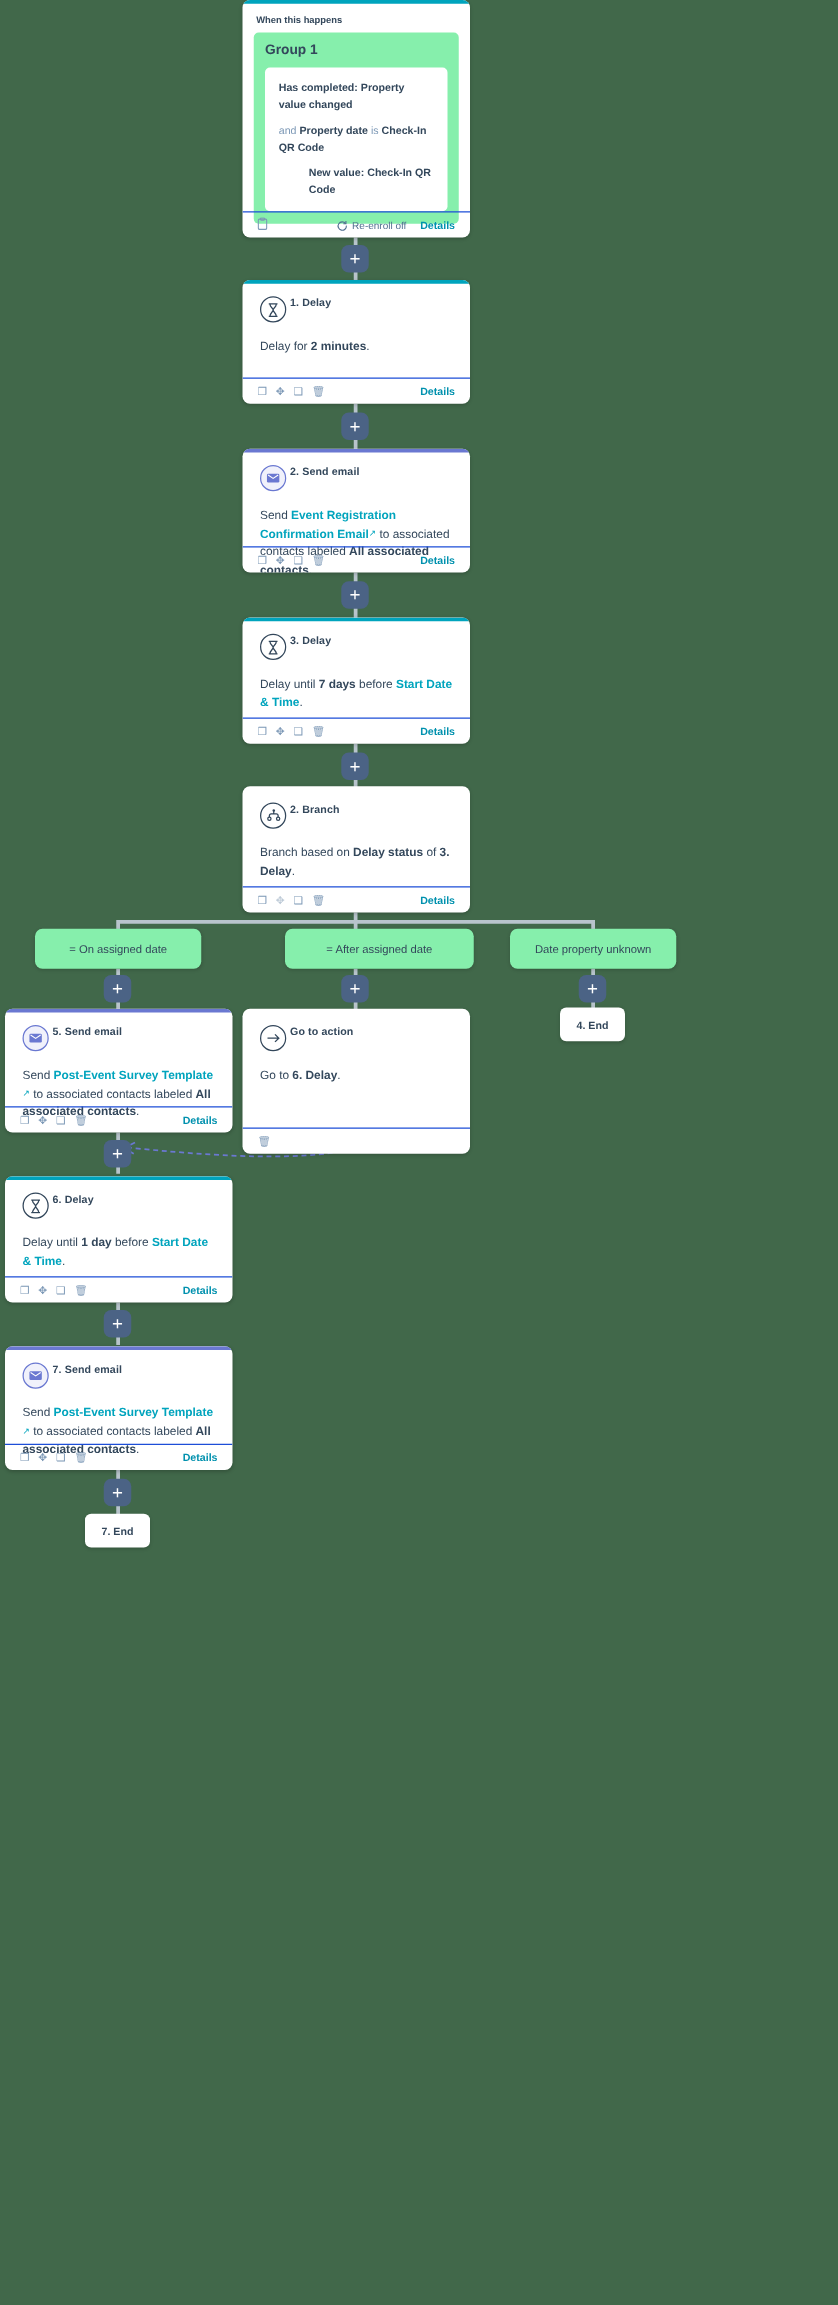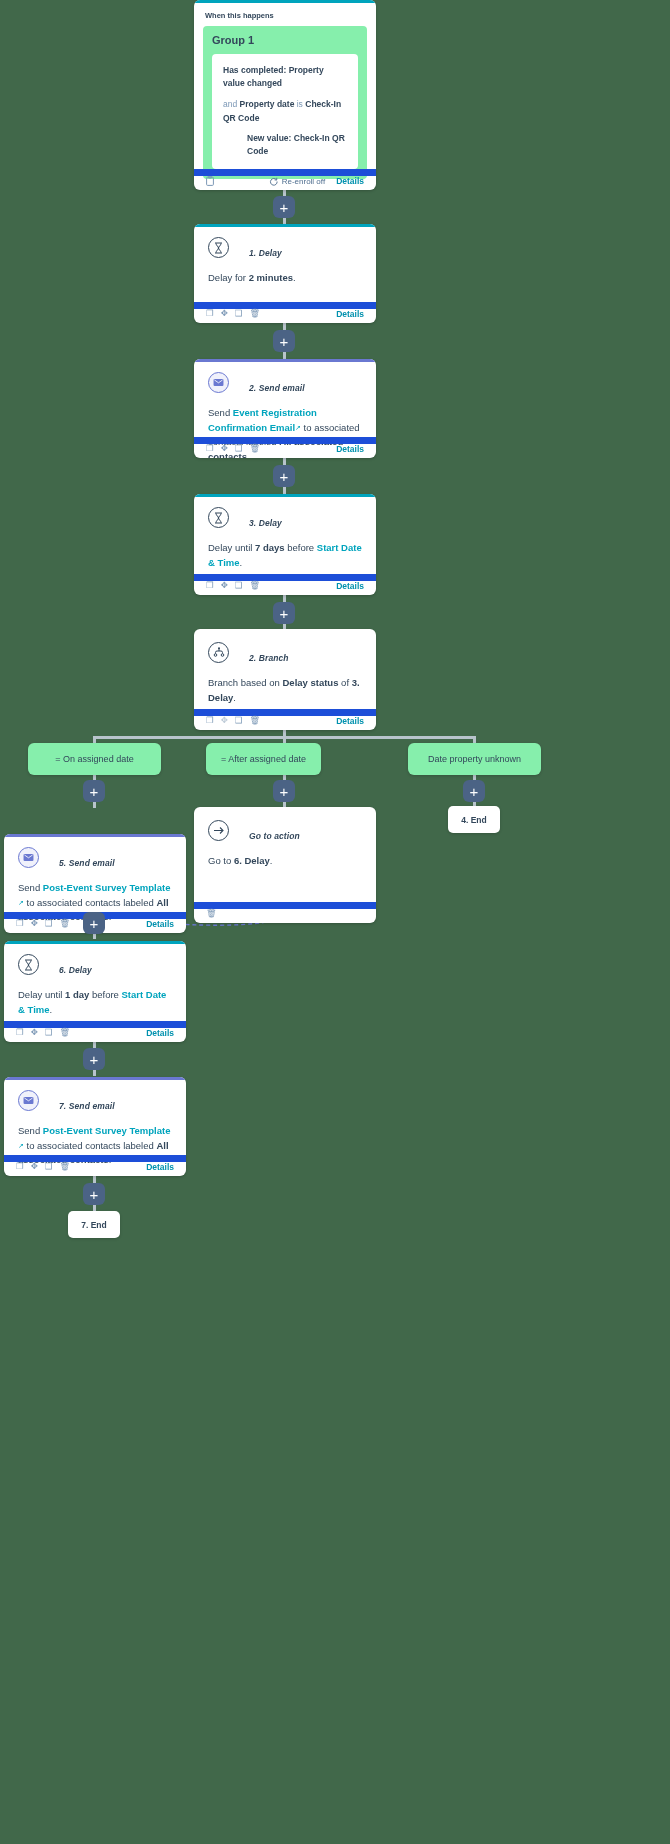--- a/index.html
+++ b/index.html
@@ -45,39 +45,39 @@
     position:absolute; top:0; left:0; right:0; height:3px;
     background:#00a4bd;
   }
   .card.topline-purple::before{
     content:"";
     position:absolute; top:0; left:0; right:0; height:3px;
     background:#6a78d1;
   }
   .card-body { padding:13px 14px 10px 14px; }
 
-  .card-head { display:flex; align-items:flex-end; gap:20px; margin-bottom:13px;font-style:italic; }
+  .card-head { display:flex; align-items:flex-start; gap:3px; margin-bottom:13px; }
   .ic {
     width:21px; height:21px; border-radius:50%;
     border:1.4px solid #33475b;
     display:flex; align-items:center; justify-content:center;
     flex:0 0 auto;
   }
   .ic.mail { border-color:#6a78d1; background:#f0f1fb; }
   .ic svg { display:block; }
   .card-title { font-size:8.5px; font-weight:bold; letter-spacing:.1px; color:#33475b; }
 
   .card-text { font-size:9.5px; line-height:1.55; color:#33475b; }
   .lk { color:#00a4bd; font-weight:bold; }
   .ext { display:inline-block; font-size:7px; color:#00a4bd; vertical-align:1px; }
 
   .card-foot {
-    border-top:7px solid #1d4ed8;
+    border-top:1px solid #1d4ed8;
     height:21px;
-    display:flex; align-items:flex-start; justify-content:space-between;
+    display:flex; align-items:center; justify-content:space-between;
     padding:0 12px;
   }
   .foot-icons { display:flex; align-items:center; gap:7px; }
   .foot-icons span { color:#7c98b6; font-size:8.5px; line-height:1; cursor:pointer; }
   .foot-icons span.dim { color:#bcc9d6; }
   .details { color:#0091ae; font-size:8.5px; font-weight:bold; cursor:pointer; }
 
   
   #trigger .trig-head { display:flex; align-items:center; gap:8px; padding:13px 14px 0 14px; }
   #trigger .flag { font-size:10px; color:#33475b; }
@@ -281,35 +281,35 @@
 
   <div class="conn conn-v" style="left:283px; top:730px; height:7px;"></div>
   <div class="conn conn-h" style="left:94px; top:736px; width:381px;"></div>
   <div class="conn conn-v" style="left:93px; top:736px; height:8px;"></div>
   <div class="conn conn-v" style="left:283px; top:736px; height:8px;"></div>
   <div class="conn conn-v" style="left:473px; top:736px; height:8px;"></div>
 
   <div class="pill" style="left:28px; top:743px; width:133px;">
     <span>= On assigned date</span>
   </div>
-  <div class="pill" style="left:206px; top:743px; width:115px;">
+  <div class="pill" style="left:228px; top:743px; width:151px;">
     <span>= After assigned date</span>
   </div>
   <div class="pill" style="left:408px; top:743px; width:133px;">
     <span>Date property unknown</span>
   </div>
 
   <div class="conn conn-v" style="left:93px; top:775px; height:33px;"></div>
   <div class="plus" style="left:83px; top:780px;">+</div>
   <div class="conn conn-v" style="left:283px; top:775px; height:33px;"></div>
   <div class="plus" style="left:273px; top:780px;">+</div>
   <div class="conn conn-v" style="left:473px; top:775px; height:33px;"></div>
   <div class="plus" style="left:463px; top:780px;">+</div>
 
-  <div class="card topline-purple" style="left:4px; top:834px; width:182px; height:99px;">
+  <div class="card topline-purple" style="left:4px; top:807px; width:182px; height:99px;">
     <div class="card-body">
       <div class="card-head">
         <span class="ic mail">
           <svg width="11" height="9" viewBox="0 0 12 9">
               <rect x="0.6" y="0.6" width="10.8" height="7.8" rx="1.2" fill="#6a78d1"></rect>
               <path d="M1.6 1.8 6 4.8l4.4-3" stroke="#fff" stroke-width="0.9" fill="none"></path>
             </svg>
         </span>
         <span class="card-title">5. Send email</span>
       </div>

